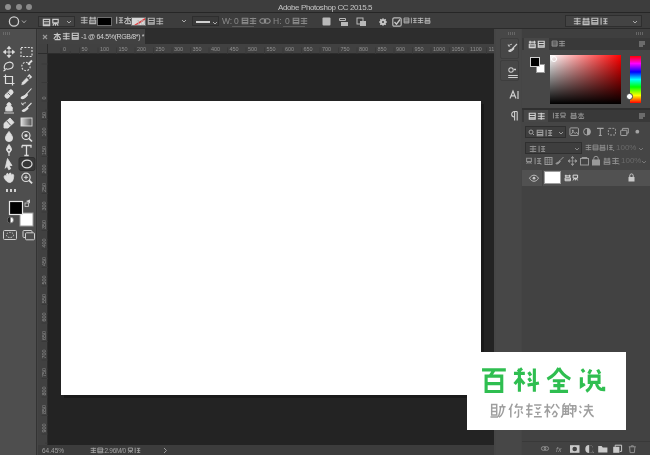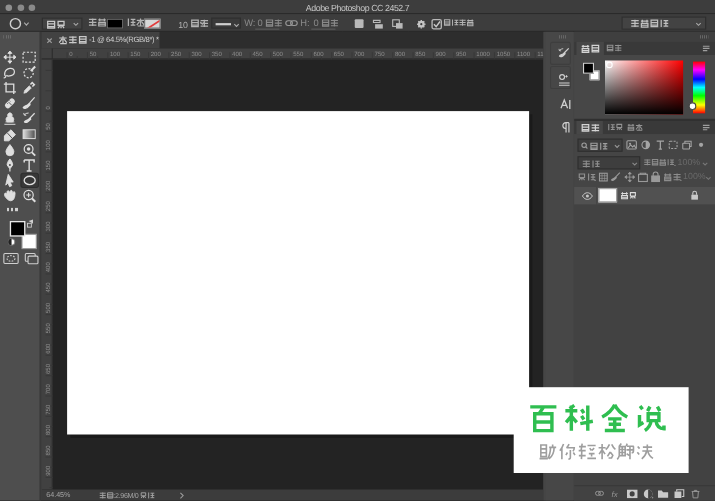--- a/index.html
+++ b/index.html
@@ -29,21 +29,21 @@
 <g id="g6" stroke="currentColor" fill="none" stroke-width="1.3">
         <path d="M1 2.5h8 M2.5 1v3 M7.5 1v3 M1.5 5h7v4h-7z M1.5 7h7"></path>
       </g>
 </defs>
 </svg>
 
 <div class="ab" style="left:0;top:0;width:650px;height:13px;background:#3d3d3d;border-bottom:1px solid #262626;box-sizing:border-box;">
   <div class="ab" style="left:5px;top:4px;width:6px;height:6px;border-radius:50%;background:#8f8f8f;"></div>
   <div class="ab" style="left:16px;top:4px;width:6px;height:6px;border-radius:50%;background:#8a8a8a;"></div>
   <div class="ab" style="left:26px;top:4px;width:6px;height:6px;border-radius:50%;background:#8a8a8a;"></div>
-  <div class="ab" style="left:278px;top:2.5px;font-size:8px;letter-spacing:-0.4px;color:#c6c6c6;">Adobe Photoshop CC 2452.7</div>
+  <div class="ab" style="left:278px;top:2.5px;font-size:8px;letter-spacing:-0.4px;color:#c6c6c6;">Adobe Photoshop CC 2015.5</div>
 </div>
 
 <div class="ab" id="opts" style="left:0;top:13px;width:650px;height:16px;background:#3d3d3d;border-bottom:1px solid #2b2b2b;box-sizing:border-box;">
 
   <svg class="ab" style="left:8px;top:2.5px" width="20" height="11" viewBox="0 0 20 11">
       <circle cx="6" cy="5.5" r="4.6" fill="none" stroke="#cfcfcf" stroke-width="1.3"></circle>
       <path d="M14 4.5l2 2.3 2-2.3" stroke="#aaa" stroke-width="1" fill="none"></path>
     </svg>
 
   <div class="ab" style="left:38px;top:2.5px;width:37px;height:11px;background:#434343;border:1px solid #2e2e2e;box-sizing:border-box;">
@@ -67,21 +67,21 @@
       <use href="#g5" transform="scale(0.85)"></use>
       <use href="#g3" transform="translate(8.5,0) scale(0.85)"></use>
       <circle cx="18" cy="7.5" r="0.7" fill="#b4b4b4"></circle>
     </svg>
   <div class="ab" style="left:131px;top:3.5px;width:15px;height:9px;background:#d8d8d8;border:1px solid #6e6e6e;box-sizing:border-box;overflow:hidden;">
       <svg width="15" height="9">
         <path d="M-1 10L16 -1" stroke="#e23b3b" stroke-width="1.6"></path>
       </svg>
     </div>
 
-  <div class="ab lbl" style="left:162px;top:3.5px;font-size:8px;">10 <svg style="display:inline-block;vertical-align:-1px" width="16" height="9" viewBox="0 0 16 9" color="#b4b4b4">
+  <div class="ab lbl" style="left:136px;top:3.5px;font-size:8px;">10 <svg style="display:inline-block;vertical-align:-1px" width="16" height="9" viewBox="0 0 16 9" color="#b4b4b4">
         <use href="#g1" transform="scale(0.85)"></use>
         <use href="#g2" transform="translate(8.5,0) scale(0.85)"></use>
       </svg></div>
   <svg class="ab" style="left:181px;top:6px" width="6" height="4" viewBox="0 0 6 4">
       <path d="M1 1l2 2 2-2" stroke="#aaa" fill="none"></path>
     </svg>
 
   <div class="ab" style="left:192px;top:3px;width:27px;height:10px;background:#3a3a3a;border:1px solid #2e2e2e;box-sizing:border-box;">
     <div class="ab" style="left:3px;top:4px;width:14px;height:1.5px;background:#d0d0d0;"></div>
     <svg class="ab" style="left:19px;top:3.5px" width="6" height="4" viewBox="0 0 6 4">

